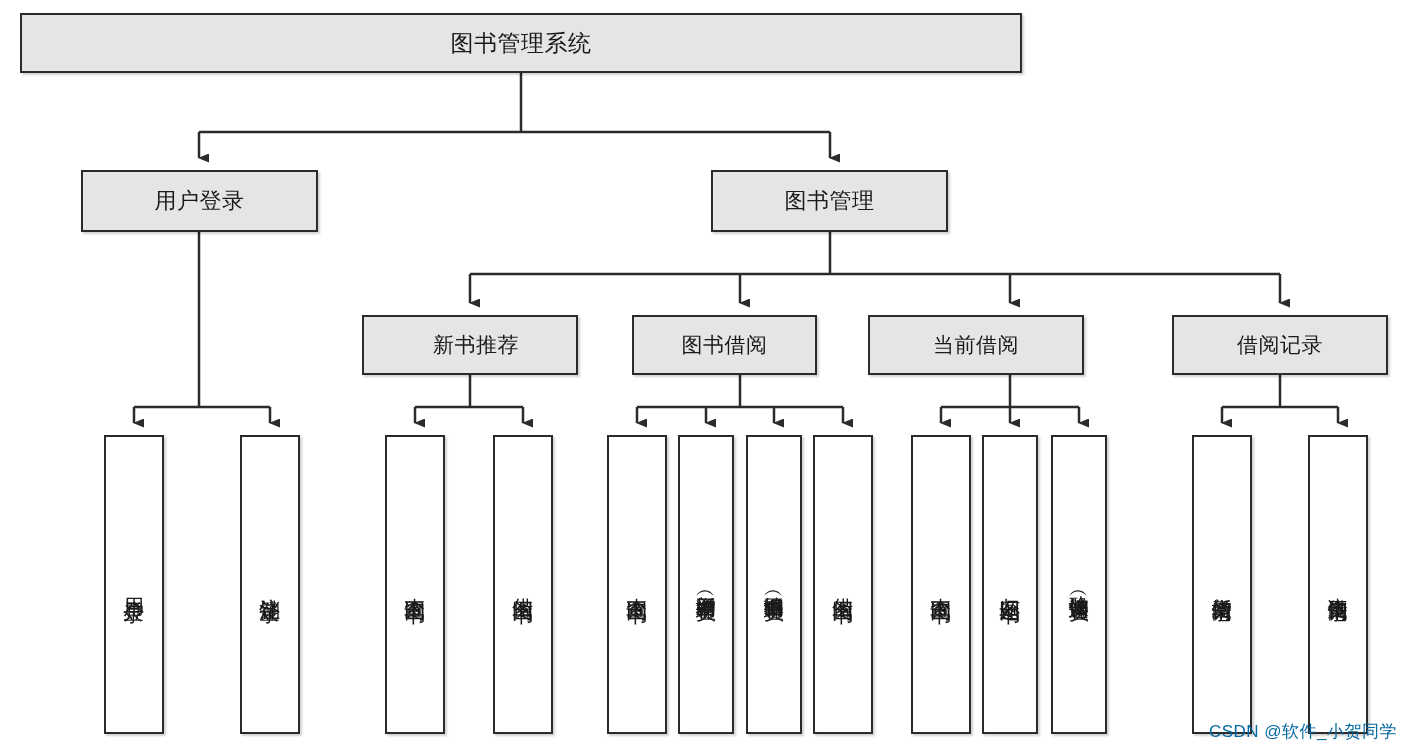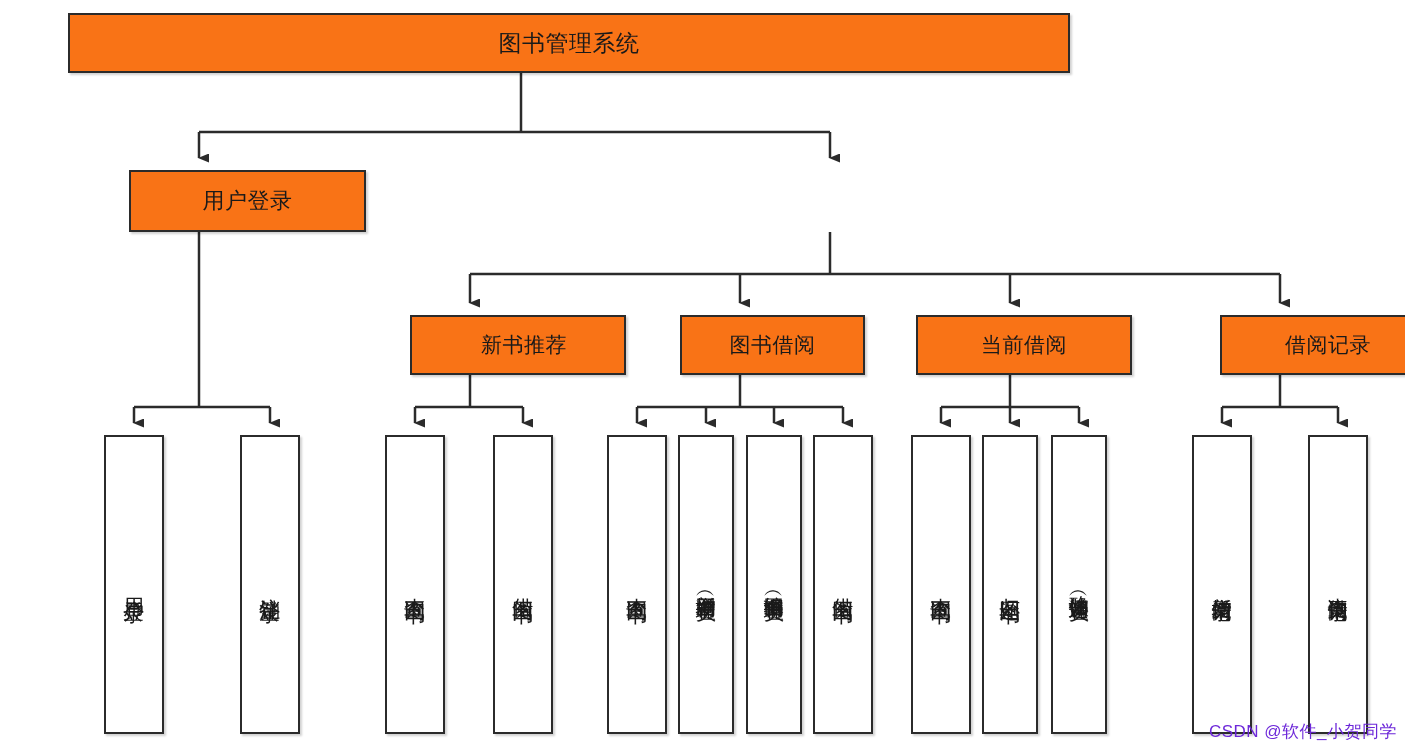--- a/index.html
+++ b/index.html
@@ -22,26 +22,25 @@
     left: 0;
     top: 0;
     width: 1405px;
     height: 747px;
     pointer-events: none;
   }
   .node-box {
     position: absolute;
     box-sizing: border-box;
     border: 2.5px solid #2b2b2b;
-    background: #f97316;
+    background: #e5e5e5;
     display: flex;
     align-items: center;
     justify-content: center;
     box-shadow: 2px 2px 2px rgba(0,0,0,0.18);
-    margin-left: 48px;
   }
   .node-label {
     color: #1a1a1a;
     text-align: center;
     line-height: 1.15;
     letter-spacing: 0.5px;
     white-space: nowrap;
   }
   .level-root .node-label { font-size: 23px; }
   .level-2 .node-label { font-size: 22px; }
@@ -69,21 +68,21 @@
   }
   .leaf-label.tall {
     font-size: 20px;
     letter-spacing: 1px;
   }
   #watermark {
     position: absolute;
     right: 8px;
     bottom: 4px;
     font-size: 17px;
-    color: #6d28d9;
+    color: #0369a1;
     white-space: nowrap;
     letter-spacing: 0.5px;
   }
 </style>
 </head>
 <body>
 
 <div id="diagram-root">
 
   <svg class="connector-layer" viewBox="0 0 1405 747">
@@ -136,20 +135,23 @@
     </g>
   </svg>
 
   <div class="node-box level-root" style="left:20px; top:13px; width:1002px; height:60px;">
     <span class="node-label">图书管理系统</span>
   </div>
 
   <div class="node-box level-2" style="left:81px; top:170px; width:237px; height:62px;">
     <span class="node-label">用户登录</span>
   </div>
+  <div class="node-box level-2" style="left:711px; top:170px; width:237px; height:62px;">
+    <span class="node-label">图书管理</span>
+  </div>
 
   <div class="node-box level-3" style="left:362px; top:315px; width:216px; height:60px;padding-left:12px;">
     <span class="node-label">新书推荐</span>
   </div>
   <div class="node-box level-3" style="left:632px; top:315px; width:185px; height:60px;">
     <span class="node-label">图书借阅</span>
   </div>
   <div class="node-box level-3" style="left:868px; top:315px; width:216px; height:60px;">
     <span class="node-label">当前借阅</span>
   </div>

